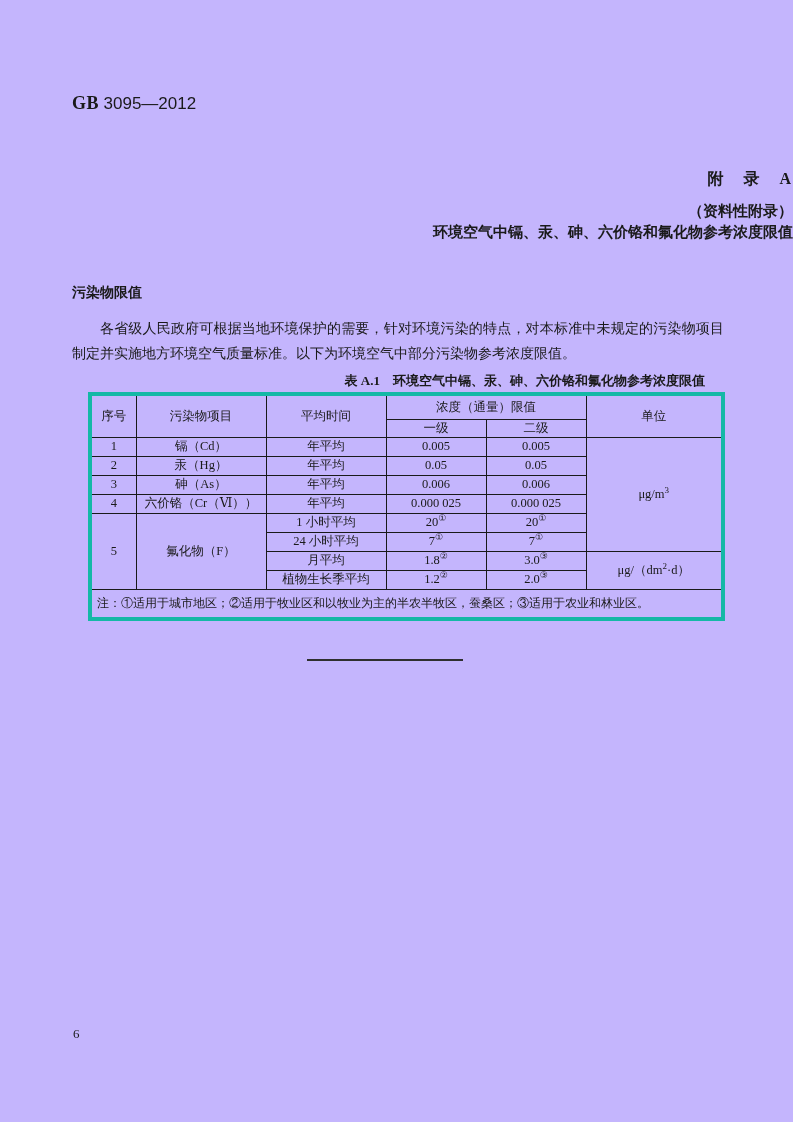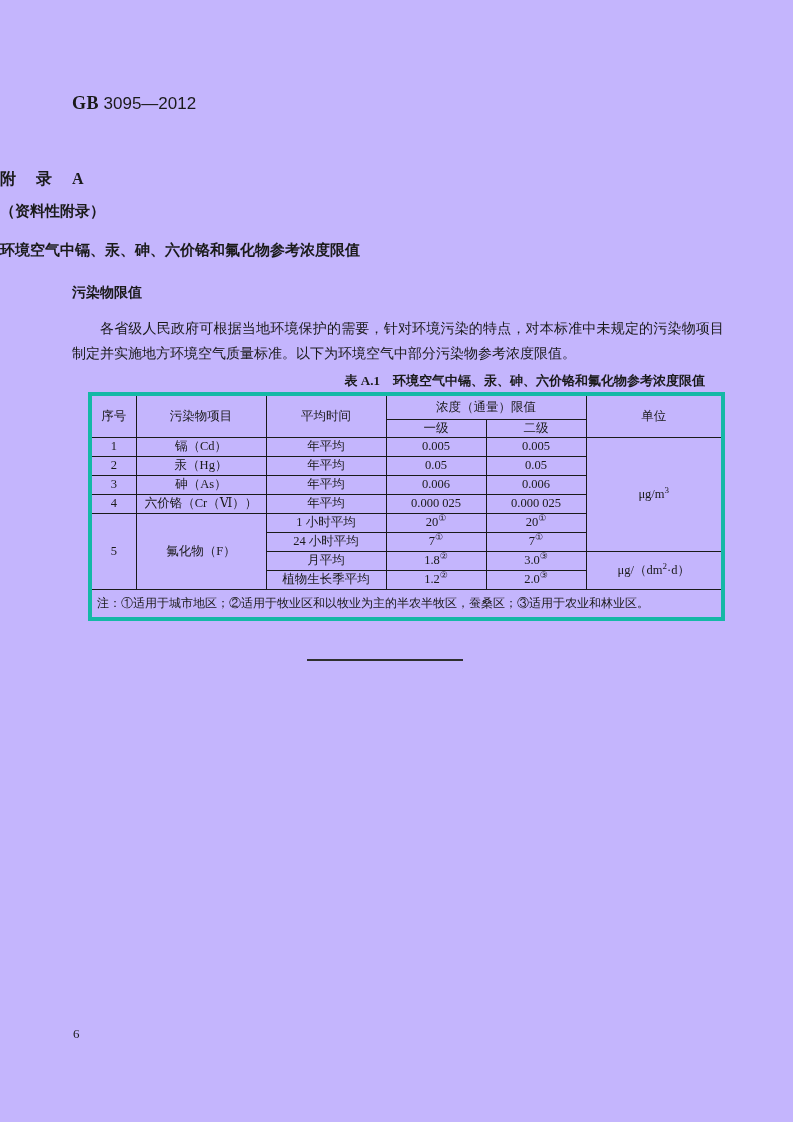--- a/index.html
+++ b/index.html
@@ -6,24 +6,24 @@
   html,body { background:#e9e9e9; }
   body { font-family:"Liberation Serif","DejaVu Serif",serif; color:#1a1a1a; }
   .page {
     position:relative; width:793px; height:1122px; background:#c4b5fd;
     margin:0 auto; overflow:hidden;
   }
   .doc-number { position:absolute; left:72px; top:93px; font-size:18px; white-space:nowrap; }
   .doc-number .prefix { font-weight:bold; letter-spacing:0.5px; }
   .doc-number .code { font-family:"Liberation Sans","DejaVu Sans",sans-serif; font-size:17px; }
 
-  .titles { position:absolute; left:0; top:169px; width:793px; text-align:left; }
+  .titles { position:absolute; left:0; top:169px; width:793px; text-align:right; }
   .title-1 { font-size:16px; font-weight:bold; letter-spacing:2px; }
   .title-2 { font-size:15px; font-weight:bold; margin-top:12px; }
-  .title-3 { font-size:15px; font-weight:bold; margin-top:20px; }
+  .title-3 { font-size:15px; font-weight:bold; margin-top:2px; }
 
   .section-heading { position:absolute; left:72px; top:284px; font-size:14px; font-weight:bold; }
 
   .paragraph {
     position:absolute; left:72px; top:316px; width:652px;
     font-size:14px; line-height:25px; text-align:justify; text-indent:2em;
   }
 
   .table-caption {
     position:absolute; left:72px; top:372px; width:633px;

